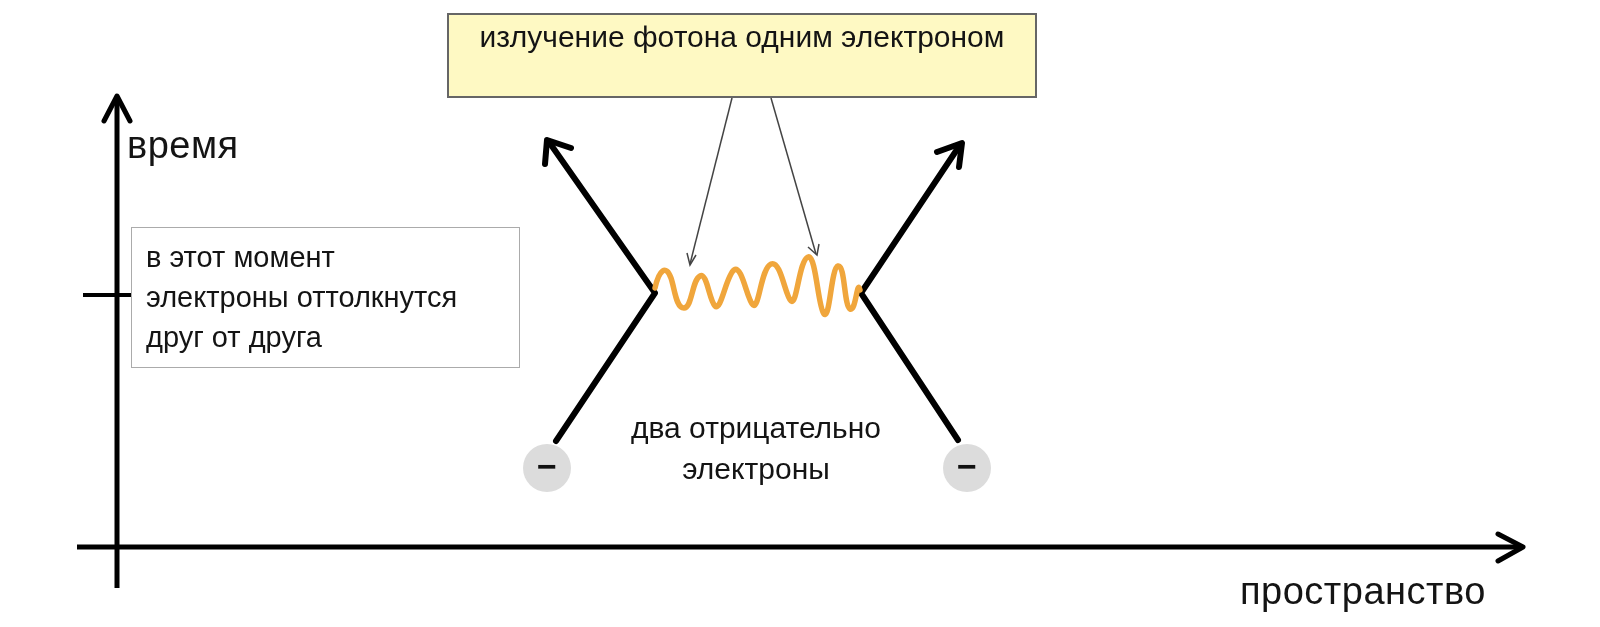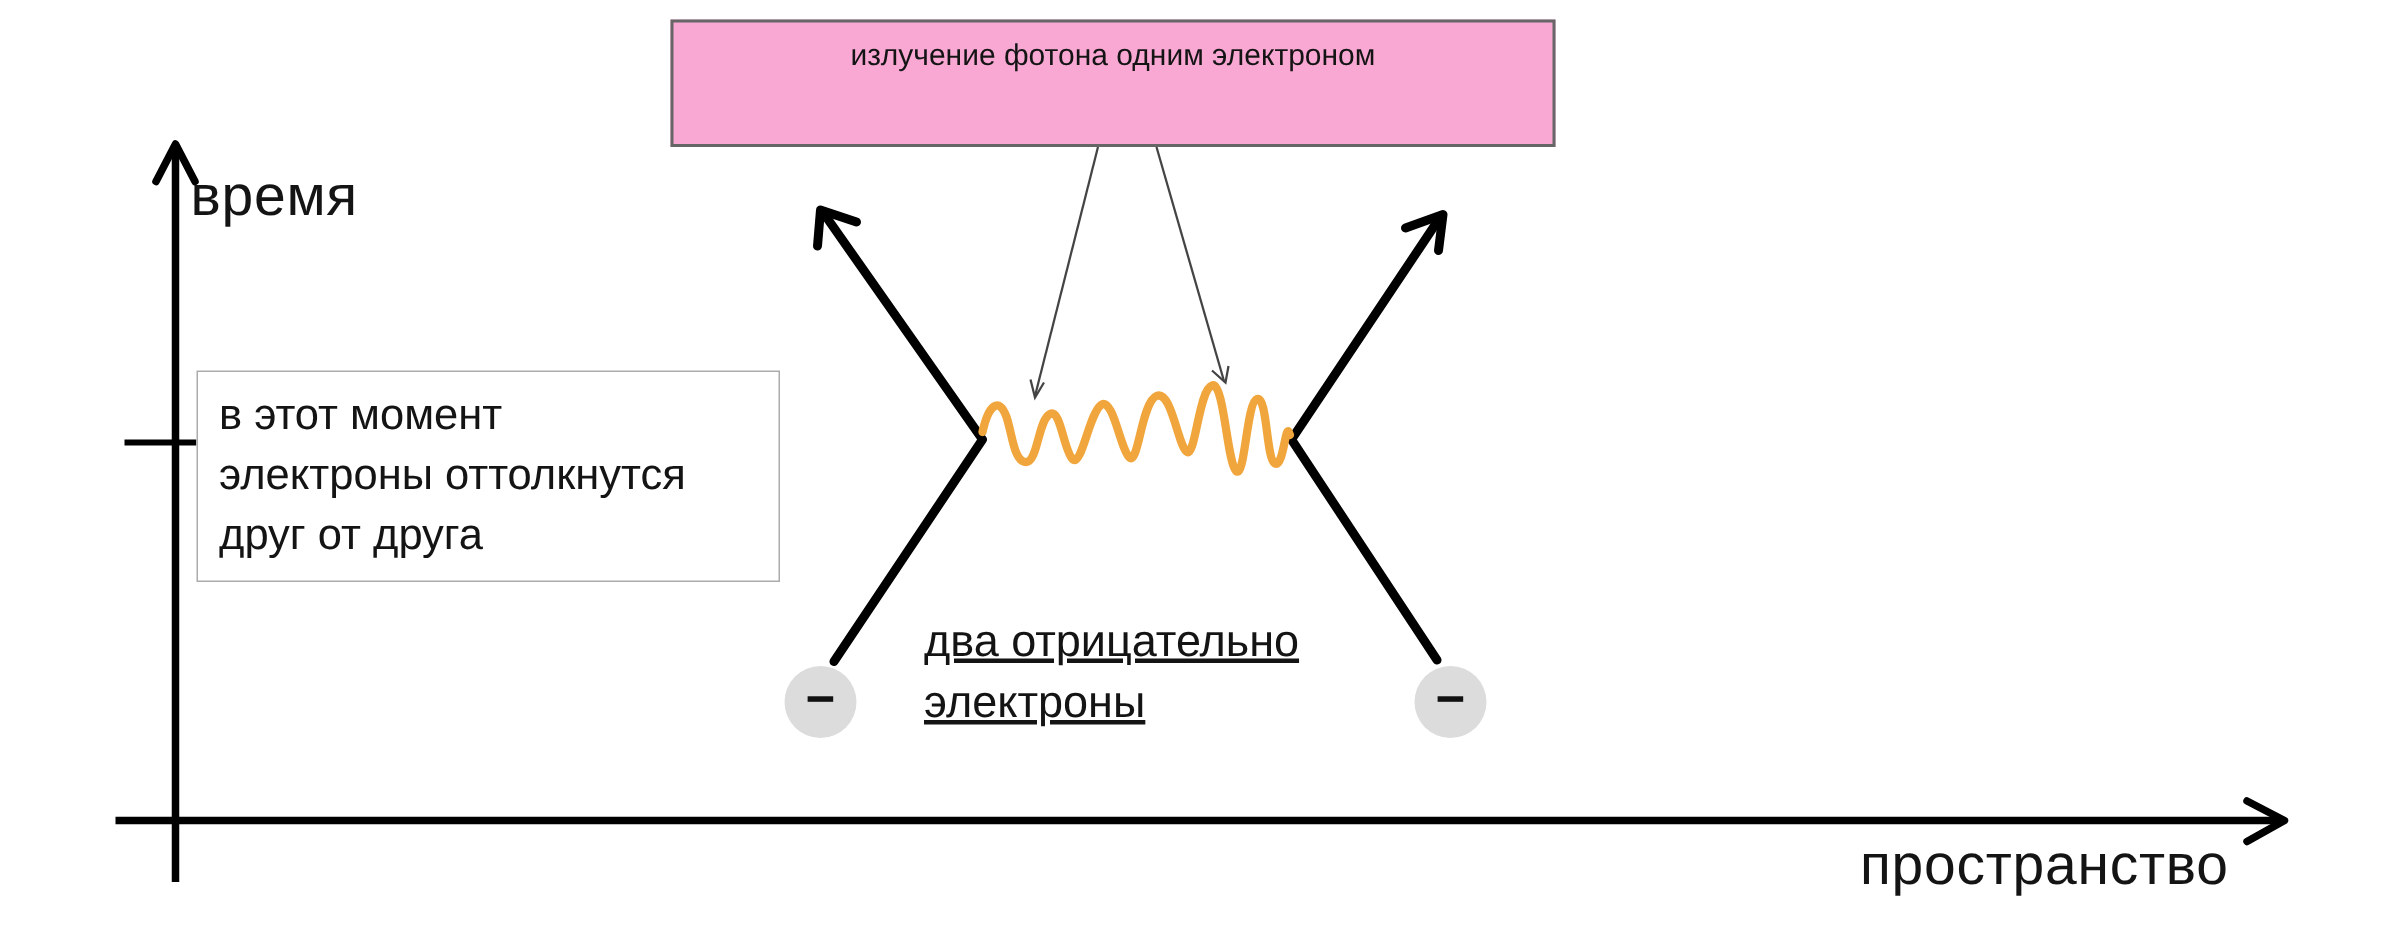--- a/index.html
+++ b/index.html
@@ -10,59 +10,57 @@
     width: 1600px;
     height: 627px;
     background: #ffffff;
     overflow: hidden;
   }
   .stage svg.geometry {
     position: absolute;
     left: 0; top: 0;
     width: 1600px; height: 627px;
   }
-  .label { position: absolute; white-space: nowrap; color: #141414; }
+  .label { position: absolute; white-space: nowrap; color: #141414; margin-top: 14px; }
 
   .axis-label { font-size: 38px; letter-spacing: 0.5px; }
   .time-label { left: 127px; top: 110px; }
   .space-label { left: 1240px; top: 556px; width: 287px; text-align: left; }
 
   .photon-box {
     position: absolute;
     left: 447px; top: 13px;
     width: 590px; height: 85px;
     border: 2px solid #666666;
-    background: #f9a8d4;
+    background: #fef9c3;
     text-align: center;
-    font-size: 20px;
+    font-size: 30px;
     line-height: 38px;
     padding-top: 3px;
     color: #141414;
   }
   .moment-box {
     position: absolute;
     left: 131px; top: 227px;
     width: 389px; height: 141px;
     border: 1px solid #ababab;
     background: #ffffff;
     font-size: 29px;
     line-height: 40px;
     padding: 9px 0 0 14px;
     color: #141414;
-    margin-top: 20px;
   }
   .electrons-caption {
     position: absolute;
-    left: 616px; top: 407px;
+    left: 596px; top: 407px;
     width: 320px;
-    text-align: left;
+    text-align: center;
     font-size: 30px;
     line-height: 41px;
     color: #141414;
-    text-decoration: underline;
   }
   .electron-circle {
     position: absolute;
     width: 48px; height: 48px;
     border-radius: 50%;
     background: #dcdcdc;
     display: flex;
     align-items: center;
     justify-content: center;
     font-size: 34px;

